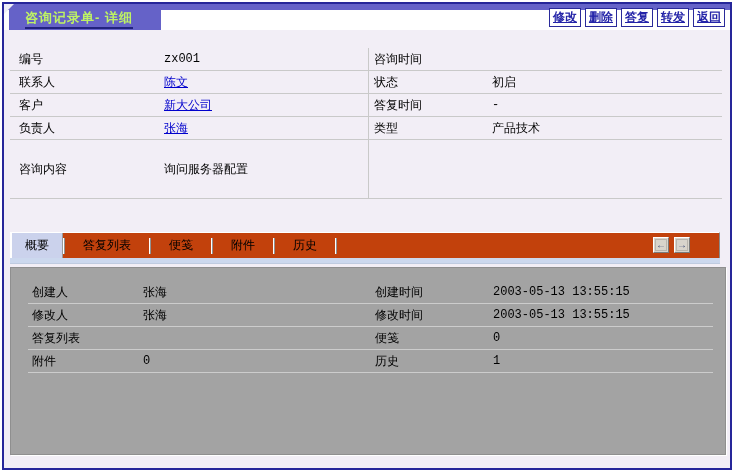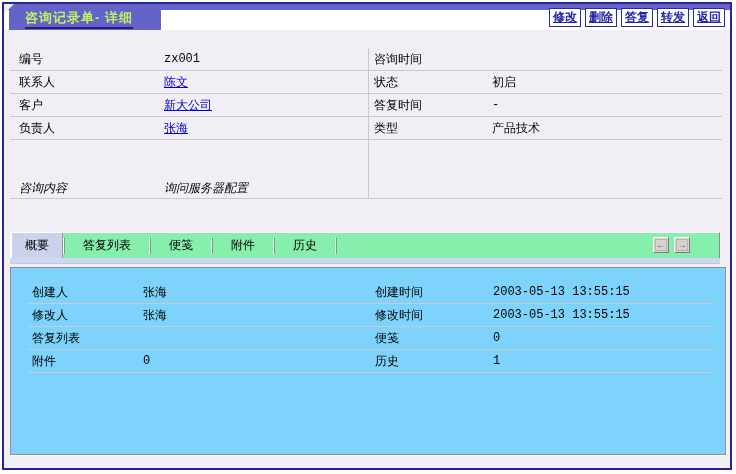--- a/index.html
+++ b/index.html
@@ -35,27 +35,27 @@
   .content{position:absolute;left:0;top:26px;width:726px;height:438px;background:#f2eef6;}
   
   .fields{position:absolute;left:6px;top:18px;width:712px;}
   .frow{display:flex;border-bottom:1px solid #c9c9c9;height:22px;line-height:22px;}
   .fl{display:flex;width:358px;border-right:1px solid #c9c9c9;gap:32px;}
   .fr{display:flex;flex:1;}
   .fl .lab{width:113px;padding-left:9px;}
   .fr .lab{width:118px;padding-left:5px;}
   .val{flex:1;white-space:nowrap;}
   .frow.contentrow{height:58px;border-bottom:1px solid #c9c9c9;line-height:20px;}
-  .frow.contentrow .fl{align-items:flex-end;font-style:italic;}
+  .frow.contentrow .fl{align-items:center;}
   .frow.contentrow .val{padding-top:0;}
   a.link{color:#0000cc;text-decoration:underline;cursor:pointer;}
   .mono{font-family:"Liberation Mono","DejaVu Sans Mono",monospace;font-size:12px;}
   
   .tabbar{
-    position:absolute;left:6px;top:202px;width:710px;height:26px;background:#86efac;
+    position:absolute;left:6px;top:202px;width:710px;height:26px;background:#c2410c;
     border-top:1px solid #ffffff;border-left:1px solid #ffffff;border-right:1px solid #8a8a8a;
     box-sizing:border-box;display:flex;align-items:stretch;
   }
   .tab{line-height:25px;padding:0 18px;cursor:pointer;white-space:nowrap;}
   .tab.active{
     background:#cbd2ec;border-left:1px solid #ffffff;border-right:1px solid #9a9a9a;
     padding:0 13px;
   }
   .tabsep{
     width:0;border-left:1px solid #ffffff;border-right:1px solid #919191;
@@ -70,21 +70,21 @@
   .navbtn .inner{
     display:block;margin:1px;border:1px solid #b8b4ac;height:10px;line-height:10px;
   }
   .tabstrip{
     position:absolute;left:6px;top:228px;width:710px;height:6px;background:#ccd8ee;
     box-sizing:border-box;border-bottom:1px solid #bfcbe0;
   }
   
   .panel{
     position:absolute;left:6px;top:237px;width:716px;height:188px;
-    background:#7dd3fc;border:1px solid #8f8f8f;box-shadow:1px 1px 0 #ffffff;
+    background:#a3a3a3;border:1px solid #8f8f8f;box-shadow:1px 1px 0 #ffffff;
     box-sizing:border-box;
   }
   .srows{padding-top:13px;}
   .srow{
     display:flex;height:23px;line-height:23px;margin:0 12px 0 17px;
     border-bottom:1px solid #cccccc;box-sizing:border-box;
   }
   .s-left{display:flex;width:341px;}
   .s-left .lab{width:111px;padding-left:4px;}
   .s-right{display:flex;flex:1;}

